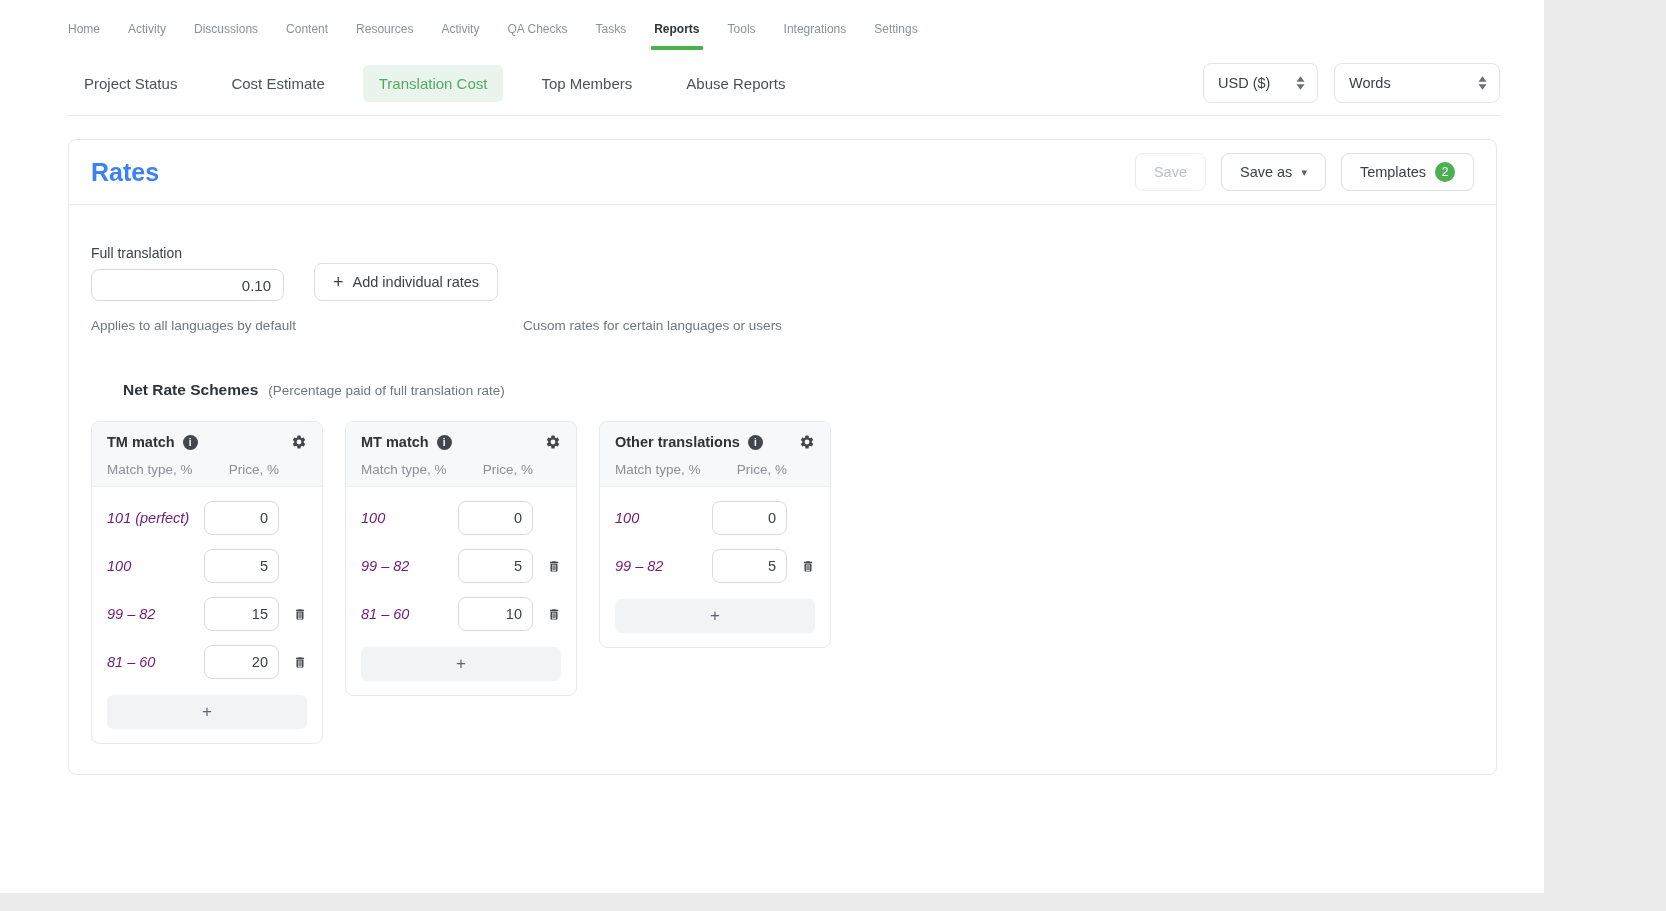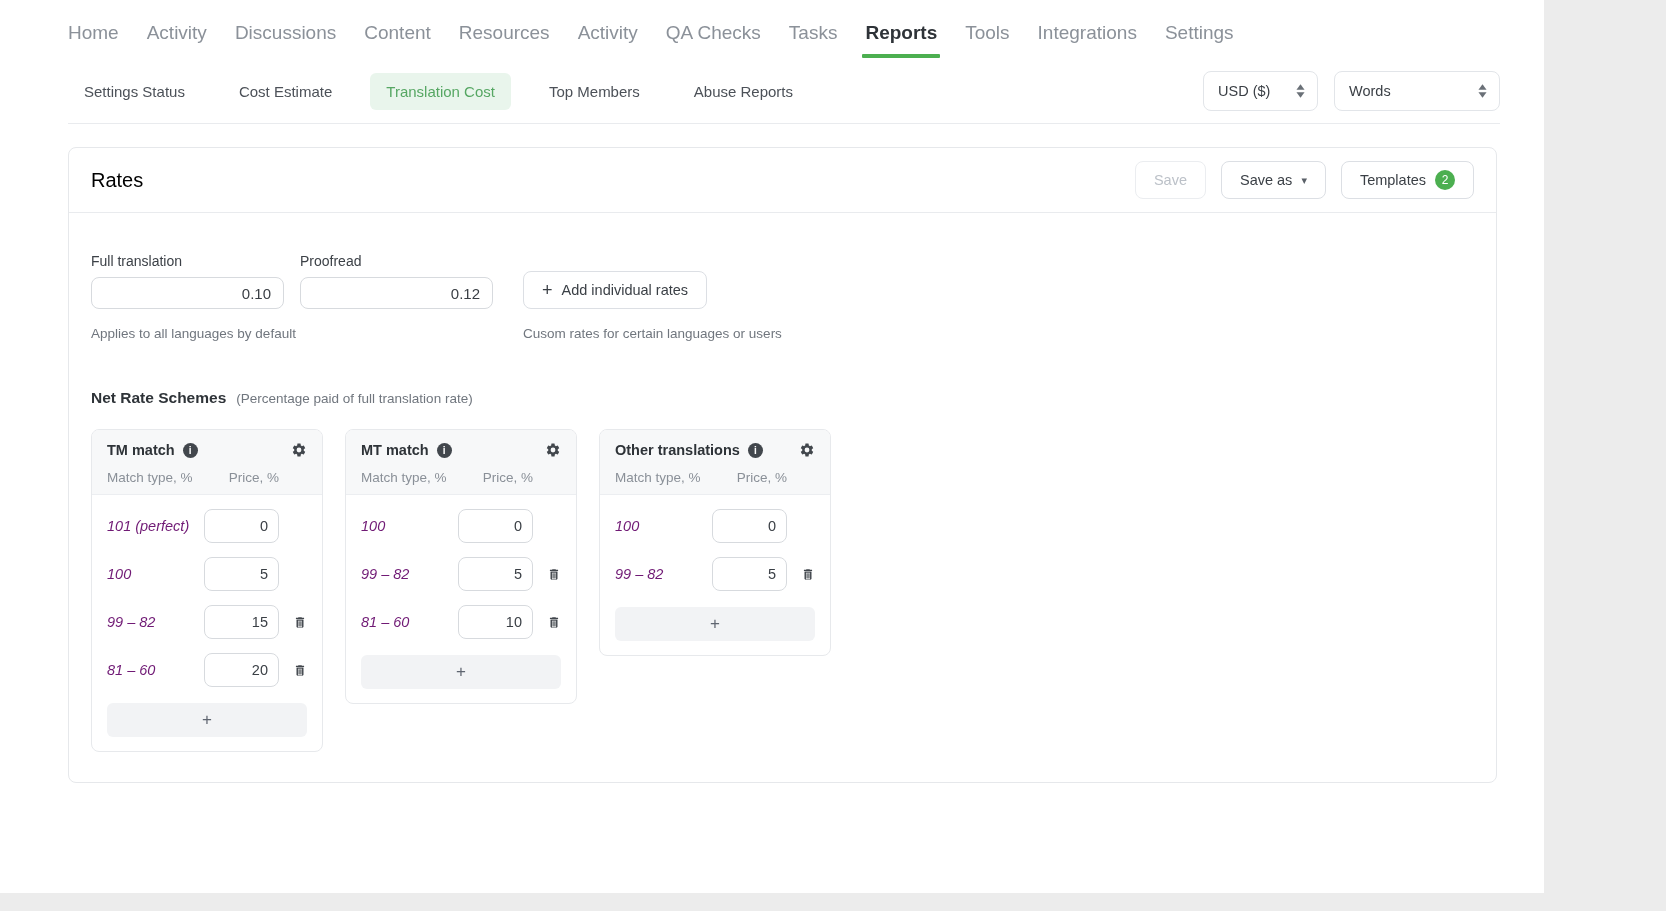--- a/index.html
+++ b/index.html
@@ -14,21 +14,21 @@
   }
   .app {
     position:absolute; left:0; top:0;
     width:1544px; height:893px;
     background:#fff;
     overflow:hidden;
   }
   .content { width:1432px; margin-left:68px; }
 
   
-  .top-nav { display:flex; gap:28px; padding-top:22px; font-size:19px; color:#8b9199; }
+  .top-nav { display:flex; gap:28px; padding-top:22px; font-size:12px; color:#8b9199; }
   .top-nav .nav-item { cursor:pointer; white-space:nowrap; position:relative; padding-bottom:14px; }
   .top-nav .nav-item.active { color:#2e3338; font-weight:bold; }
   .top-nav .nav-item.active::after {
     content:""; position:absolute; left:-3px; right:-3px; bottom:0; height:4px;
     background:var(--accent-green,#4caf50); border-radius:1px;
   }
 
   
   .sub-nav { display:flex; align-items:center; margin-top:13px; height:40px; }
   .tabs { display:flex; align-items:center; gap:22px; }
@@ -46,21 +46,21 @@
   .select .arrows svg { display:block; }
 
   .nav-divider { border-bottom:1px solid #e9ebee; margin-top:12px; }
 
   
   .card {
     margin-top:23px; width:1429px;
     border:1px solid #e6e8eb; border-radius:8px; background:#fff;
   }
   .card-header { display:flex; align-items:center; padding:13px 22px; border-bottom:1px solid #e9ebee; }
-  .card-title { font-size:20px; font-weight:normal; color:#000000; }
+  .card-title { font-size:25px; font-weight:bold; color:#3b82f6; }
   .header-actions { margin-left:auto; display:flex; align-items:center; gap:15px; }
   .btn {
     height:38px; border-radius:8px; border:1px solid #dcdfe4; background:#fff;
     font-size:14.5px; color:#3a3f45; padding:0 18px;
     display:inline-flex; align-items:center; gap:9px; cursor:pointer;
     font-family:inherit;
   }
   .btn.disabled { color:#bcc1c8; border-color:#ebedf0; cursor:default; }
   .caret { font-size:11px; color:#5a6068; line-height:1; }
   .badge {
@@ -80,21 +80,21 @@
     width:193px; height:32px; border:1px solid #d7dade; border-radius:8px;
     text-align:right; padding:0 12px; font-size:15px; color:#3a3f45;
     font-family:Liberation Sans, sans-serif; outline:none; background:#fff;
   }
   .add-rates-btn { margin-left:30px; }
   .plus-glyph { font-size:18px; color:#3a3f45; line-height:1; font-weight:normal; }
   .hints-row { display:flex; margin-top:17px; font-size:13.5px; color:#70767e; }
   .hint-left { width:432px; }
 
   
-  .net-heading { margin-top:48px; display:flex; align-items:baseline; gap:10px; }
+  .net-heading { margin-top:48px; display:flex; align-items:baseline; gap:10px;margin-left:32px; }
   .net-sub { font-size:13.5px; color:#70767e; font-weight:normal; }
   .banner {
     margin-top:16px; width:891px; background:#efeef9; color:#4a4c7e;
     font-size:13px; padding:15px 16px; border-radius:8px;
   }
   .schemes { margin-top:22px; display:flex; gap:22px; align-items:flex-start; }
   .scheme-card { width:232px; border:1px solid #e7e9ec; border-radius:8px; background:#fff; overflow:hidden; }
   .scheme-head { background:#f7f8f9; padding:12px 15px 9px; border-bottom:1px solid #eceef1; }
   .scheme-title-row { display:flex; align-items:center; gap:8px; font-size:14.5px; font-weight:bold; color:#2e3338; }
   .info-icon {
@@ -140,21 +140,21 @@
         <a class="nav-item">QA Checks</a>
         <a class="nav-item">Tasks</a>
         <a class="nav-item active">Reports</a>
         <a class="nav-item">Tools</a>
         <a class="nav-item">Integrations</a>
         <a class="nav-item">Settings</a>
       </nav>
 
     <div class="sub-nav">
       <div class="tabs">
-          <div class="tab">Settings Status</div>
+          <div class="tab">Project Status</div>
           <div class="tab">Cost Estimate</div>
           <div class="tab active">Translation Cost</div>
           <div class="tab">Top Members</div>
           <div class="tab">Abuse Reports</div>
         </div>
       <div class="selects">
         <div class="select currency">
           <span>USD ($)</span>
           <span class="arrows">
             <svg width="9" height="6" viewBox="0 0 10 6">
@@ -198,24 +198,20 @@
       </div>
 
       <div class="card-body">
 
 
         <div class="base-row">
           <div class="field">
             <label class="field-label">Full translation</label>
             <input class="rate-input" type="text" value="0.10" style="">
           </div>
-          <div class="field">
-            <label class="field-label">Proofread</label>
-            <input class="rate-input" type="text" value="0.12" style="">
-          </div>
           <button class="btn add-rates-btn">
             <span class="plus-glyph">+</span>
             <span>Add individual rates</span>
           </button>
         </div>
 
         <div class="hints-row">
           <span class="hint-left">Applies to all languages by default</span>
           <span>Cusom rates for certain languages or users</span>
         </div>

